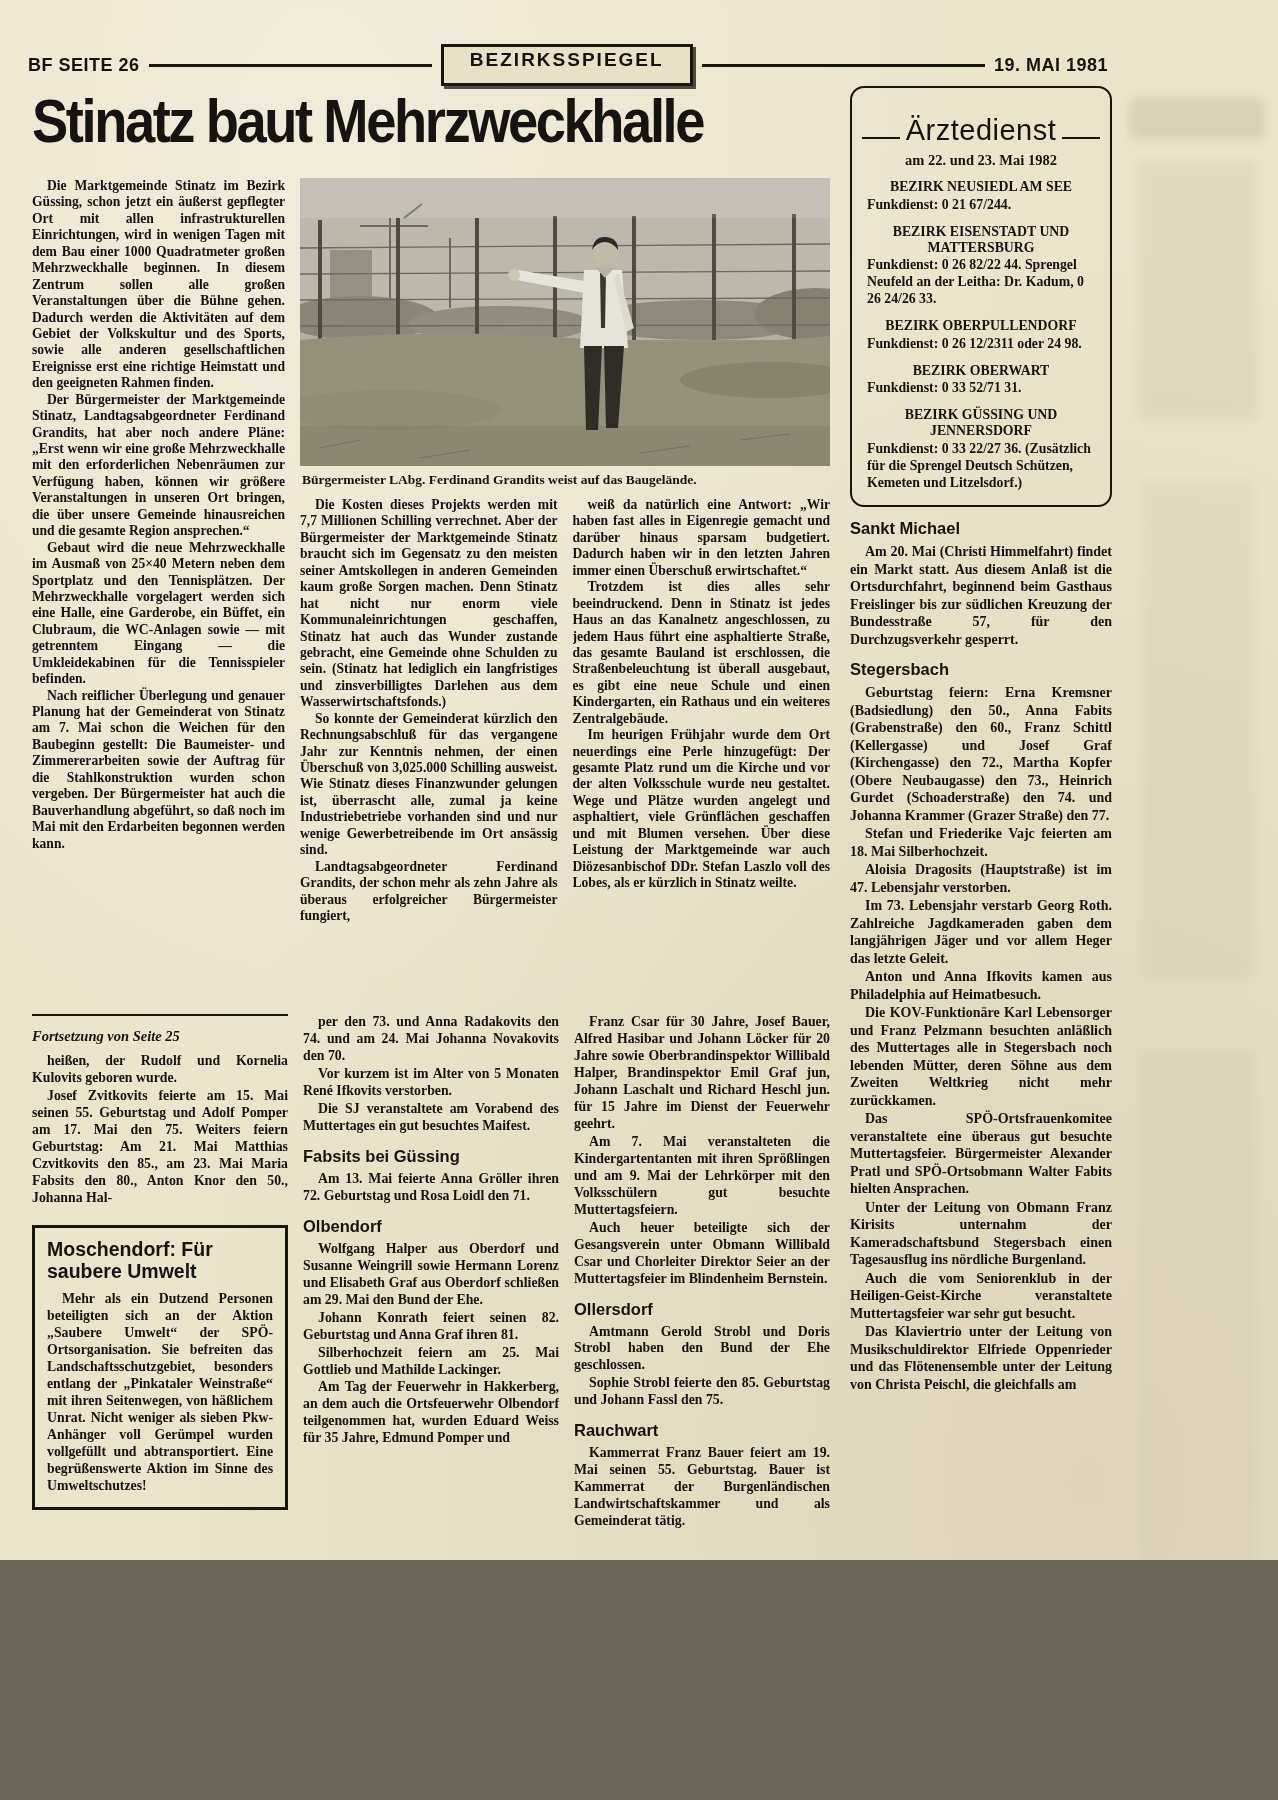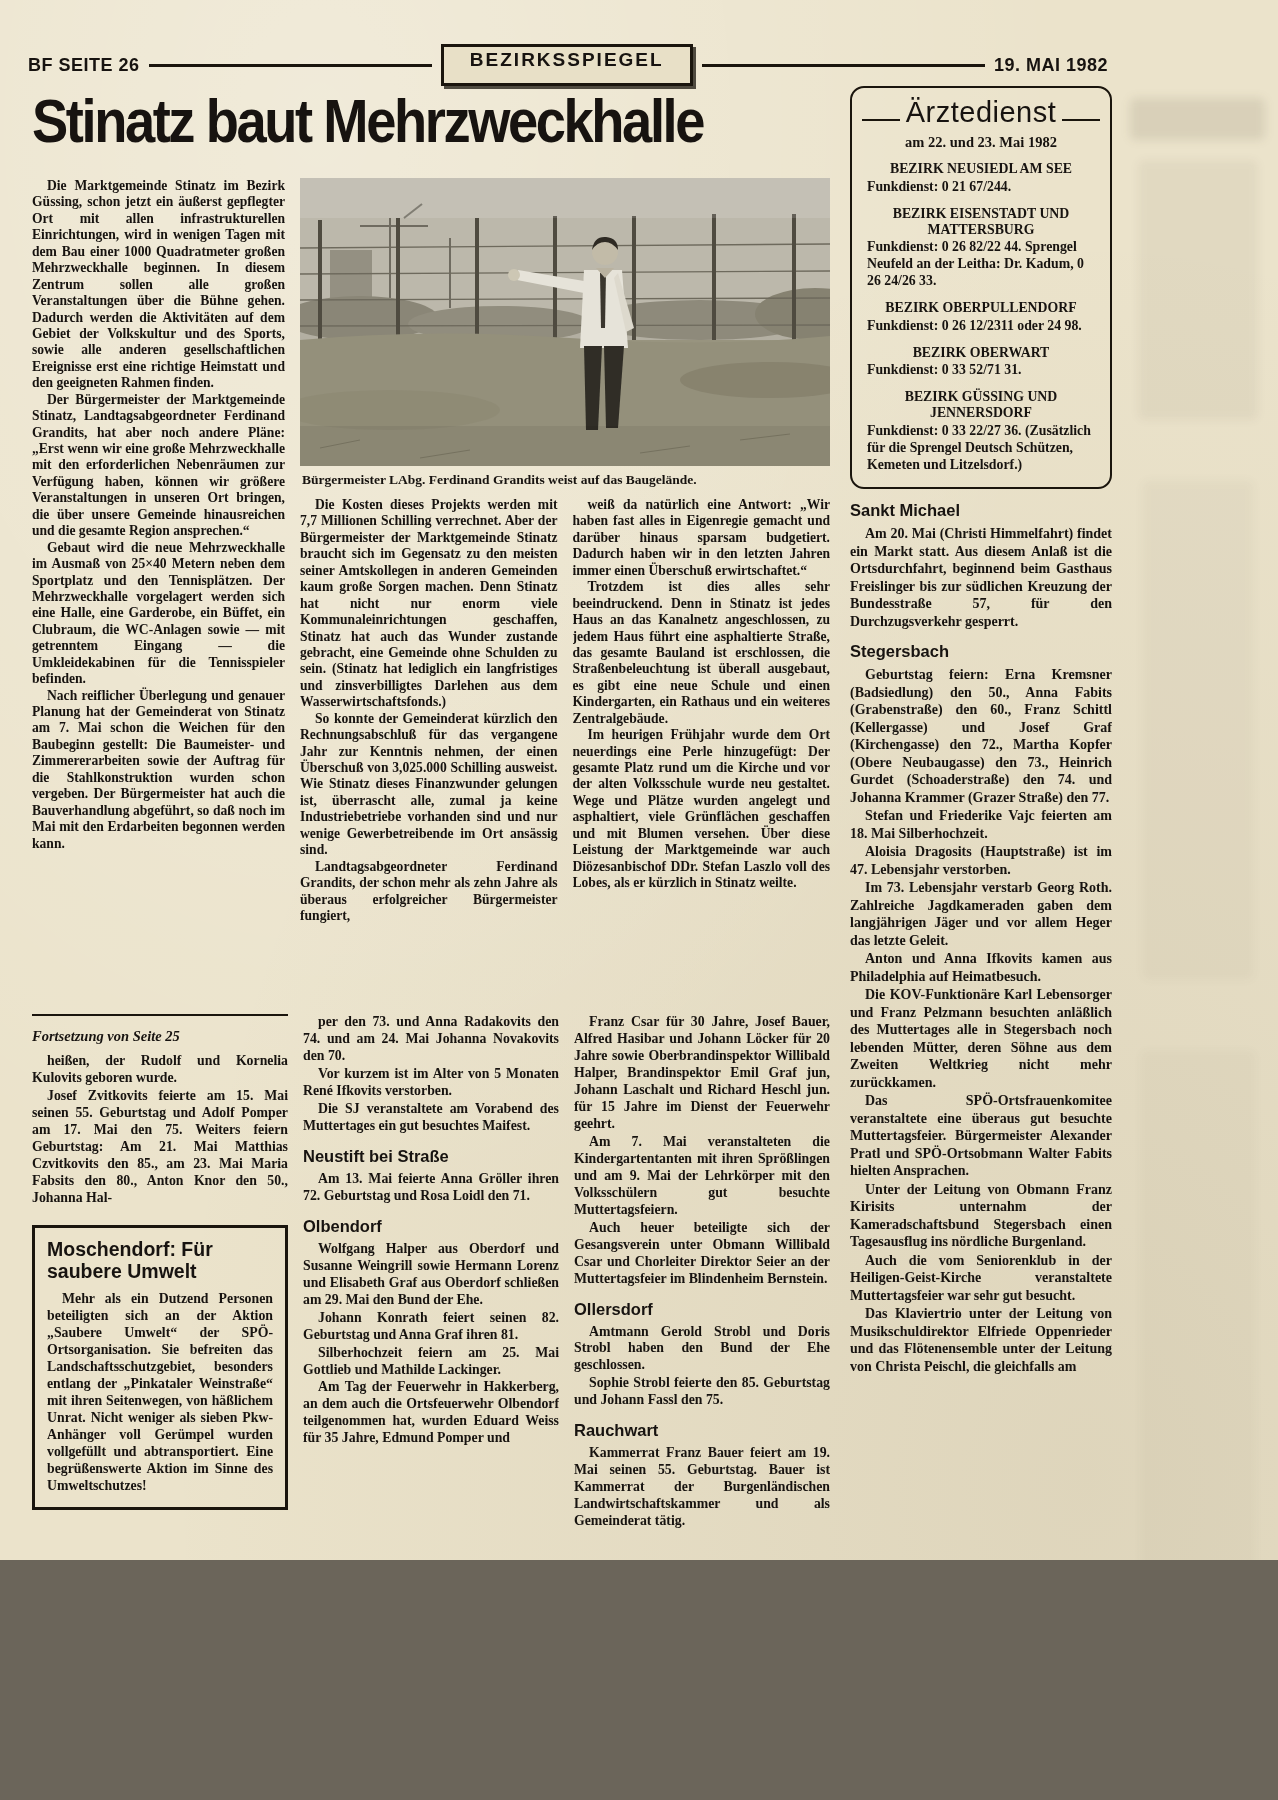--- a/index.html
+++ b/index.html
@@ -37,21 +37,21 @@
   .caption { font-weight: bold; font-size: 13.5px; padding: 6px 2px 0; }
   .cols23 { display: flex; gap: 15px; margin-top: 9px; flex: 1; overflow: hidden; }
   .acol { flex: 1; overflow: hidden; }
   .flow-p { text-align: justify; text-indent: 15px; font-size: 13.6px; line-height: 1.21;
     font-weight: bold; hyphens: auto; -webkit-hyphens: auto; }
   .flow-h { font-family: Liberation Sans, sans-serif; font-weight: bold;
     font-size: 16.5px; margin: 12px 0 5px; }
   
   .sidebar { position: absolute; left: 850px; top: 86px; width: 262px; height: 1714px; overflow: hidden; }
   .sidebar .flow-p { font-size: 14px; line-height: 1.25; margin-bottom: 1px; }
-  .aerzt-box { border: 2.5px solid #1a150d; border-radius: 14px; padding: 8px 10px 14px; }
+  .aerzt-box { border: 2.5px solid #1a150d; border-radius: 14px; padding: 26px 10px 14px; }
   .aerzt-title-row { display: flex; align-items: flex-end; gap: 6px; margin-bottom: 5px; }
   .aerzt-line { flex: 1; height: 2px; background: #1a150d; margin-bottom: 8px; min-width: 12px; }
   .aerzt-title { font-family: "Liberation Sans", sans-serif; font-size: 29px; letter-spacing: 0.5px; }
   .aerzt-sub { text-align: center; font-weight: bold; font-size: 14.5px; margin-bottom: 6px; }
   .bez-h { font-size: 13.8px; font-weight: bold; text-align: center; margin: 10px 0 2px; line-height: 1.15; }
   .bez-p { font-size: 13.8px; font-weight: bold; text-align: left; line-height: 1.22; padding-left: 5px; }
   
   .bottom { position: absolute; left: 32px; top: 1014px; width: 798px; height: 786px;
     display: flex; gap: 15px; overflow: hidden; }
   .bcol { flex: 1; overflow: hidden; }
@@ -68,21 +68,21 @@
 </head>
 <body>
 
 <div class="page">
 
   <div class="pageheader">
     <span class="ph-label">BF SEITE 26</span>
     <span class="hline"></span>
     <span class="banner-box">BEZIRKSSPIEGEL</span>
     <span class="hline"></span>
-    <span class="ph-label">19. MAI 1982</span>
+    <span class="ph-label">19. MAI 1981</span>
   </div>
 
   <div class="headline">Stinatz baut Mehrzweckhalle</div>
 
   <div class="article">
     <div class="acol1">
         <p class="flow-p">Die Marktgemeinde Stinatz im Bezirk Güssing, schon jetzt ein äußerst gepflegter Ort mit allen infrastrukturellen Einrichtungen, wird in wenigen Tagen mit dem Bau einer 1000 Quadratmeter großen Mehrzweckhalle beginnen. In diesem Zentrum sollen alle großen Veranstaltungen über die Bühne gehen. Dadurch werden die Aktivitäten auf dem Gebiet der Volkskultur und des Sports, sowie alle anderen gesellschaftlichen Ereignisse erst eine richtige Heimstatt und den geeigneten Rahmen finden.</p>
         <p class="flow-p">Der Bürgermeister der Marktgemeinde Stinatz, Landtagsabgeordneter Ferdinand Grandits, hat aber noch andere Pläne: „Erst wenn wir eine große Mehrzweckhalle mit den erforderlichen Nebenräumen zur Verfügung haben, können wir größere Veranstaltungen in unseren Ort bringen, die über unsere Gemeinde hinausreichen und die gesamte Region ansprechen.“</p>
         <p class="flow-p">Gebaut wird die neue Mehrzweckhalle im Ausmaß von 25×40 Metern neben dem Sportplatz und den Tennisplätzen. Der Mehrzweckhalle vorgelagert werden sich eine Halle, eine Garderobe, ein Büffet, ein Clubraum, die WC-Anlagen sowie — mit getrenntem Eingang — die Umkleidekabinen für die Tennisspieler befinden.</p>
         <p class="flow-p">Nach reiflicher Überlegung und genauer Planung hat der Gemeinderat von Stinatz am 7. Mai schon die Weichen für den Baubeginn gestellt: Die Baumeister- und Zimmererarbeiten sowie der Auftrag für die Stahlkonstruktion wurden schon vergeben. Der Bürgermeister hat auch die Bauverhandlung abgeführt, so daß noch im Mai mit den Erdarbeiten begonnen werden kann.</p>
@@ -207,21 +207,21 @@
         </div>
       <div class="mbox">
         <div class="mbox-title">Moschendorf: Für saubere Umwelt</div>
         <p class="flow-p">Mehr als ein Dutzend Personen beteiligten sich an der Aktion „Saubere Umwelt“ der SPÖ-Ortsorganisation. Sie befreiten das Landschaftsschutzgebiet, besonders entlang der „Pinkataler Weinstraße“ mit ihren Seitenwegen, von häßlichem Unrat. Nicht weniger als sieben Pkw-Anhänger voll Gerümpel wurden vollgefüllt und abtransportiert. Eine begrüßenswerte Aktion im Sinne des Umweltschutzes!</p>
       </div>
     </div>
     <div class="bcol">
         <p class="flow-p">per den 73. und Anna Radakovits den 74. und am 24. Mai Johanna Novakovits den 70.</p>
         <p class="flow-p">Vor kurzem ist im Alter von 5 Monaten René Ifkovits verstorben.</p>
         <p class="flow-p">Die SJ veranstaltete am Vorabend des Muttertages ein gut besuchtes Maifest.</p>
-        <h3 class="flow-h">Neustift bei Straße</h3>
+        <h3 class="flow-h">Fabsits bei Güssing</h3>
         <p class="flow-p">Am 13. Mai feierte Anna Gröller ihren 72. Geburtstag und Rosa Loidl den 71.</p>
         <h3 class="flow-h">Olbendorf</h3>
         <p class="flow-p">Wolfgang Halper aus Oberdorf und Susanne Weingrill sowie Hermann Lorenz und Elisabeth Graf aus Oberdorf schließen am 29. Mai den Bund der Ehe.</p>
         <p class="flow-p">Johann Konrath feiert seinen 82. Geburtstag und Anna Graf ihren 81.</p>
         <p class="flow-p">Silberhochzeit feiern am 25. Mai Gottlieb und Mathilde Lackinger.</p>
         <p class="flow-p">Am Tag der Feuerwehr in Hakkerberg, an dem auch die Ortsfeuerwehr Olbendorf teilgenommen hat, wurden Eduard Weiss für 35 Jahre, Edmund Pomper und</p>
       </div>
     <div class="bcol">
         <p class="flow-p">Franz Csar für 30 Jahre, Josef Bauer, Alfred Hasibar und Johann Löcker für 20 Jahre sowie Oberbrandinspektor Willibald Halper, Brandinspektor Emil Graf jun, Johann Laschalt und Richard Heschl jun. für 15 Jahre im Dienst der Feuerwehr geehrt.</p>
         <p class="flow-p">Am 7. Mai veranstalteten die Kindergartentanten mit ihren Sprößlingen und am 9. Mai der Lehrkörper mit den Volksschülern gut besuchte Muttertagsfeiern.</p>

